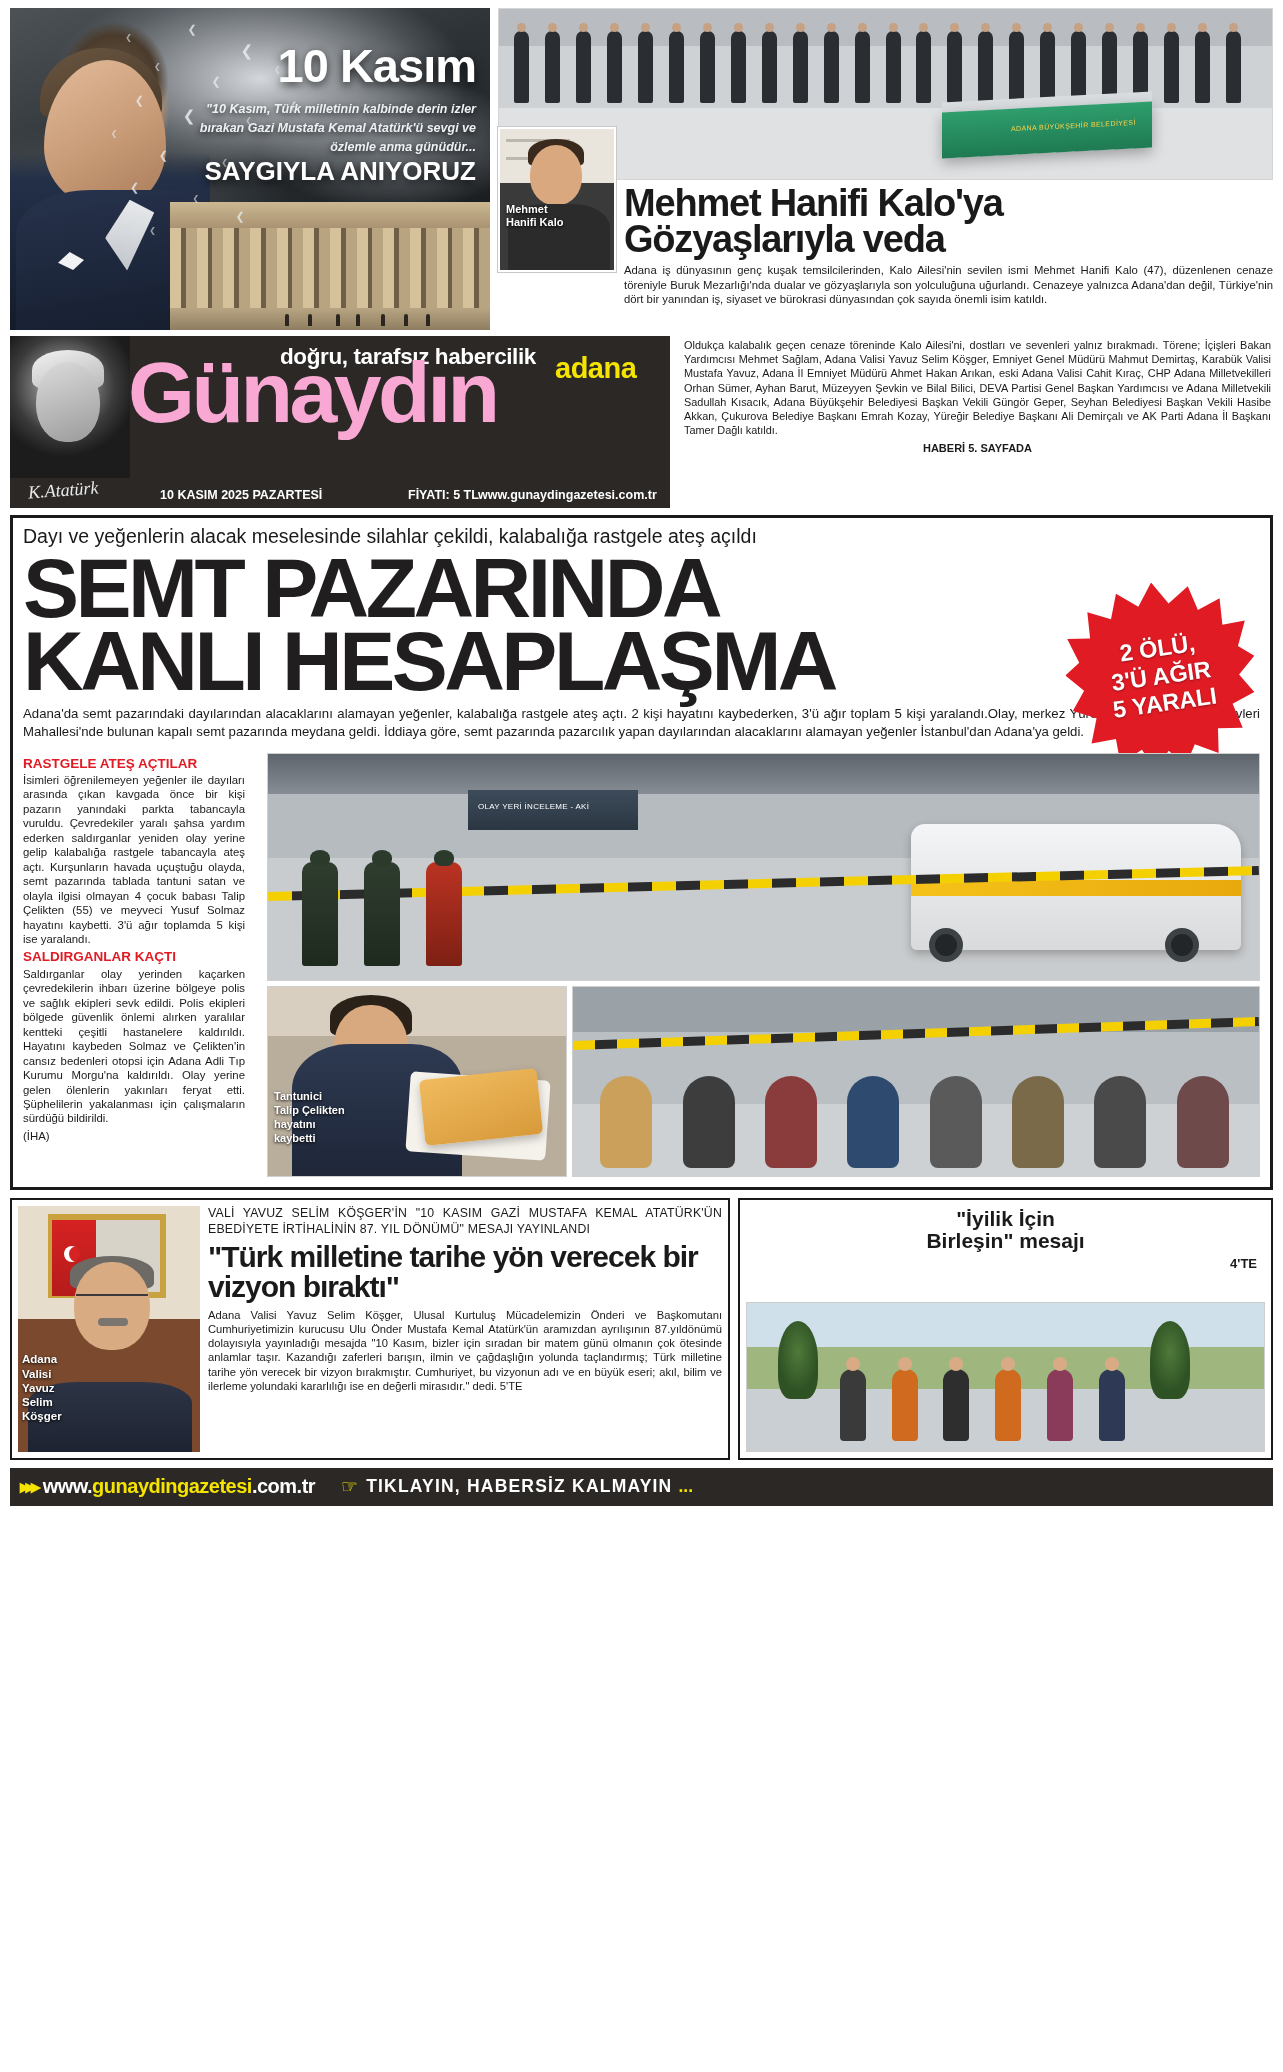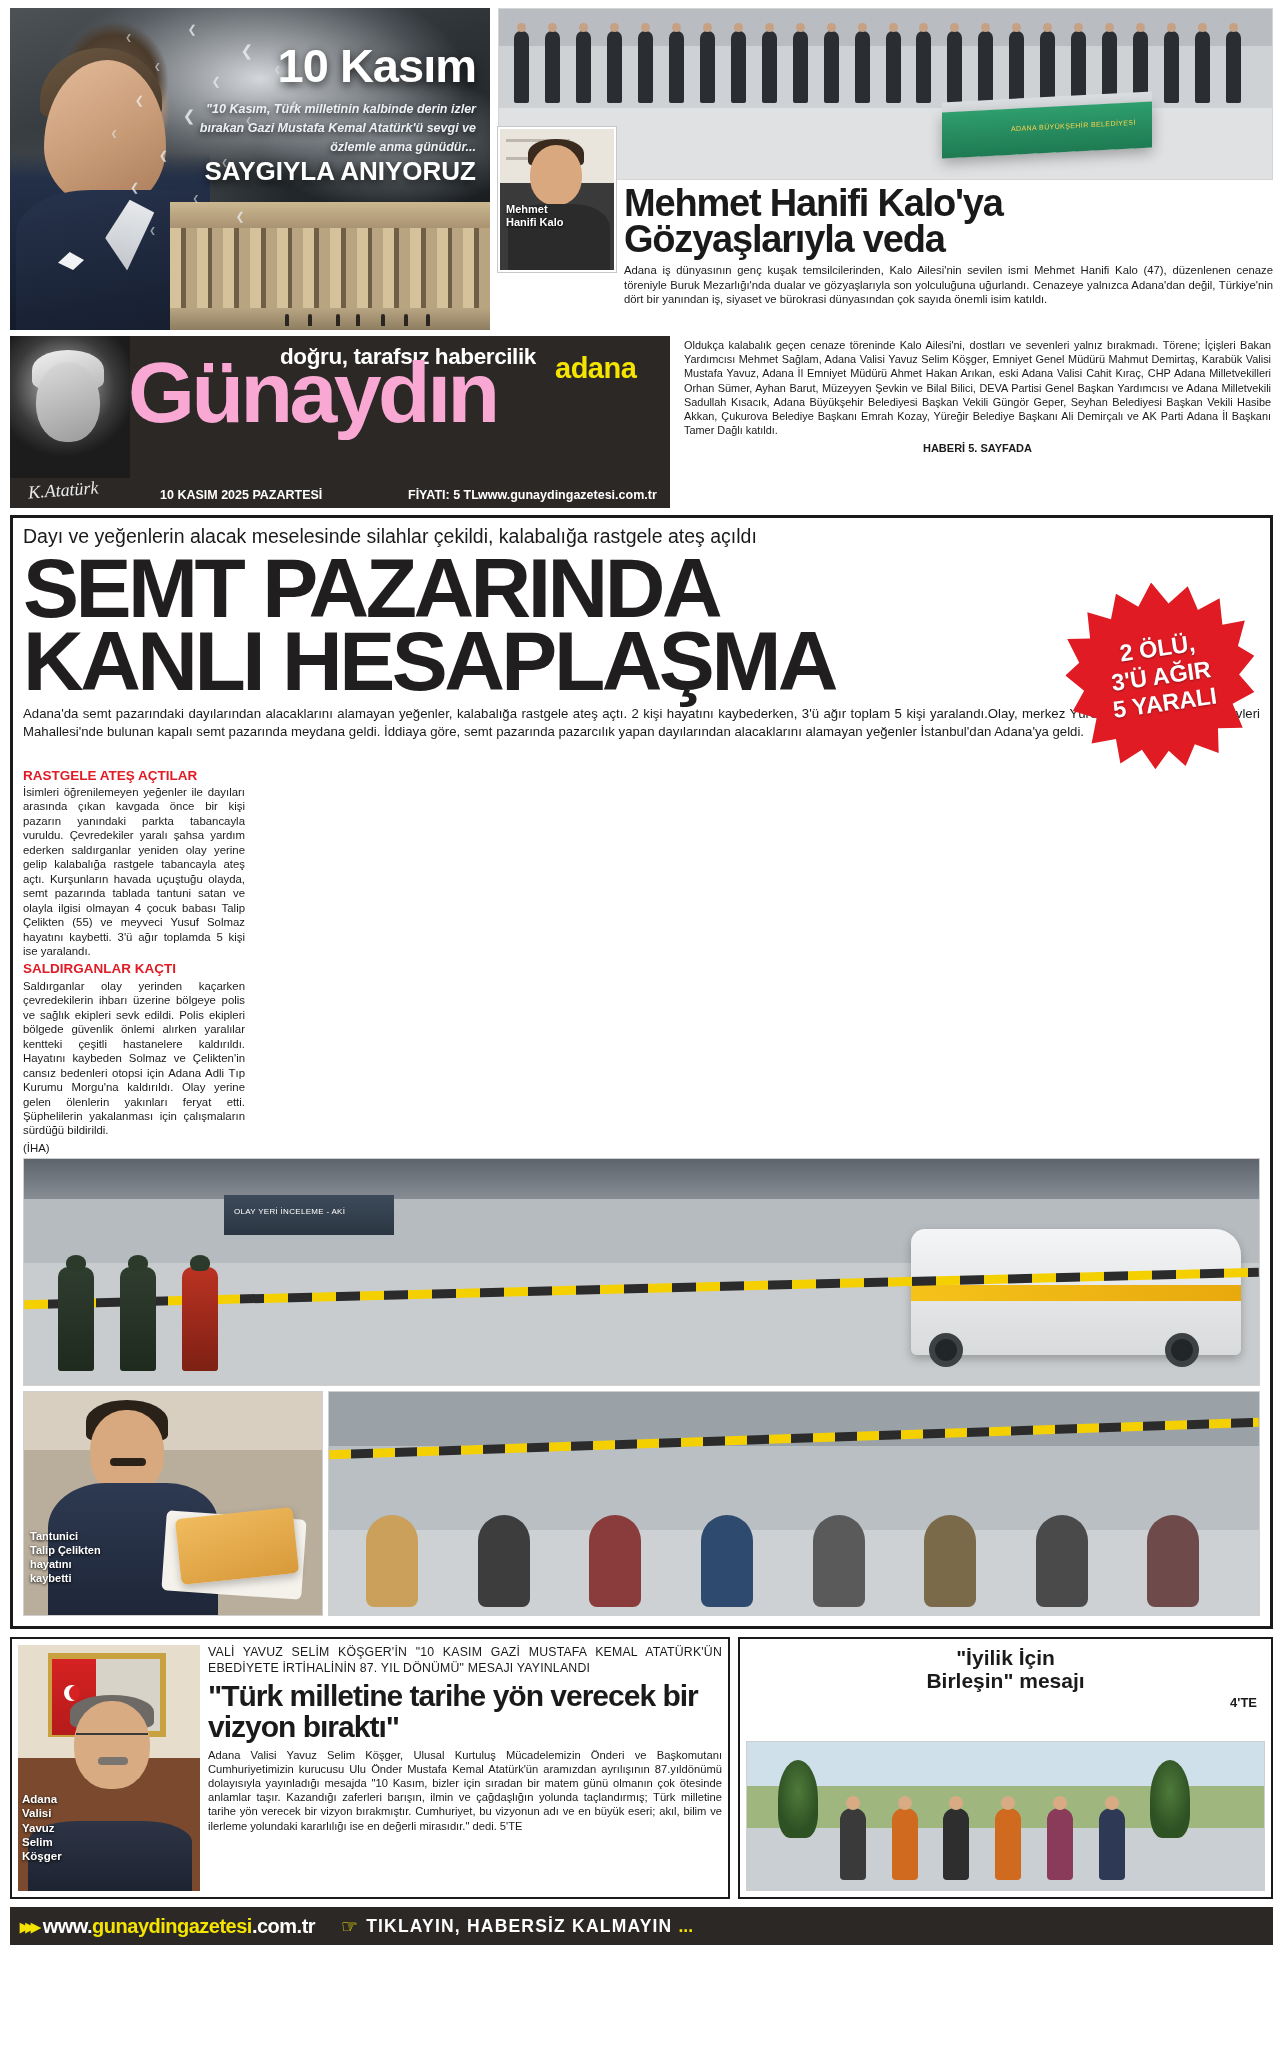--- a/index.html
+++ b/index.html
@@ -198,21 +198,21 @@
   }
   .sb-shape {
     position:absolute; inset:0; background:#e01b24;
     clip-path:polygon(50% 0%,58% 12%,69% 4%,73% 17%,85% 12%,85% 26%,97% 25%,92% 38%,100% 44%,91% 53%,98% 63%,86% 68%,90% 81%,77% 80%,76% 93%,64% 87%,58% 98%,50% 89%,42% 98%,36% 87%,24% 93%,23% 80%,10% 81%,14% 68%,2% 63%,9% 53%,0% 44%,8% 38%,3% 25%,15% 26%,15% 12%,27% 17%,31% 4%,42% 12%);
     transform:rotate(-6deg);
   }
   .sb-text { position:relative; color:#fff; font-weight:bold; font-size:23.5px; line-height:1.18; transform:rotate(-8deg); text-shadow:0 1px 2px rgba(0,0,0,.35); }
 
   .main-lead { font-size:13.2px; line-height:1.35; text-align:justify; margin-top:8px; color:#1a1a1a; }
 
-  .story-grid { display:flex; gap:3px; margin-top:24px;flex-direction:column; }
+  .story-grid { display:flex; gap:22px; margin-top:12px; }
   .story-col { width:222px; font-size:11.4px; line-height:1.27; text-align:justify; }
   .sub-head { color:#e01b24; font-weight:bold; font-size:13.5px; margin:2px 0 1px; }
   .photo-col { flex:1; display:flex; flex-direction:column; gap:5px; }
 
   .scene-photo {
     height:228px; position:relative; overflow:hidden;
     background:linear-gradient(180deg,#7e858c 0 16%, #b6bbbf 16% 46%, #c9ccce 46% 100%);
     border:1px solid #cfcfcf;
   }
   .sp-roof { position:absolute; left:0; right:0; top:0; height:40px; background:linear-gradient(180deg,#5d646b,#868d94); }
@@ -222,21 +222,21 @@
     box-shadow:0 4px 10px rgba(0,0,0,.25);
   }
   .sp-van-stripe { position:absolute; right:18px; bottom:84px; width:330px; height:16px; background:linear-gradient(90deg,#f5c21a,#e8a90d); }
   .sp-wheel { position:absolute; bottom:18px; width:34px; height:34px; border-radius:50%; background:#232628; border:6px solid #3c4144; }
   .sp-tape { position:absolute; left:0; right:0; bottom:92px; height:9px; background:repeating-linear-gradient(90deg,#f5d000 0 24px,#2b2b2b 24px 48px); transform:rotate(-1.5deg); }
   .sp-officer { position:absolute; bottom:14px; width:36px; height:104px; background:linear-gradient(180deg,#2f3d2f,#1e2a1e); border-radius:10px 10px 3px 3px; }
   .sp-officer::before { content:''; position:absolute; left:8px; top:-12px; width:20px; height:16px; border-radius:50% 50% 40% 40%; background:#2b3a2b; }
   .sp-tent { position:absolute; left:200px; top:36px; width:170px; height:40px; background:linear-gradient(180deg,#3d4b5a,#2b3642); }
   .sp-tent-txt { position:absolute; left:210px; top:48px; color:#fff; font-size:8px; letter-spacing:.3px; }
 
-  .bottom-photos { display:flex; gap:5px; height:225px; }
+  .bottom-photos { display:flex; gap:5px; height:191px; }
   .vendor-photo {
     width:300px; position:relative; overflow:hidden; border:1px solid #cfcfcf;
     background:linear-gradient(180deg,#d8cfc0 0 26%, #b9ae9c 26% 100%);
   }
   .vp-head { position:absolute; left:66px; top:18px; width:74px; height:84px; border-radius:48% 48% 44% 44%; background:#d8a87e; }
   .vp-hair { position:absolute; left:62px; top:8px; width:82px; height:42px; border-radius:50% 50% 18% 18%; background:#2a2119; }
   .vp-mous { position:absolute; left:86px; top:66px; width:36px; height:8px; border-radius:4px; background:#2a2119; }
   .vp-body { position:absolute; left:24px; bottom:0; width:170px; height:132px; background:linear-gradient(180deg,#2e3a52,#1e2638); border-radius:34% 30% 0 0; }
   .vp-bread { position:absolute; right:26px; bottom:36px; width:118px; height:66px; background:linear-gradient(165deg,#f0bb5e,#d89a3b); border-radius:6px; transform:rotate(-6deg); box-shadow:0 4px 8px rgba(0,0,0,.25); }
   .vp-paper { position:absolute; right:18px; bottom:20px; width:140px; height:80px; background:#f5f2ec; border-radius:6px; transform:rotate(4deg); }

